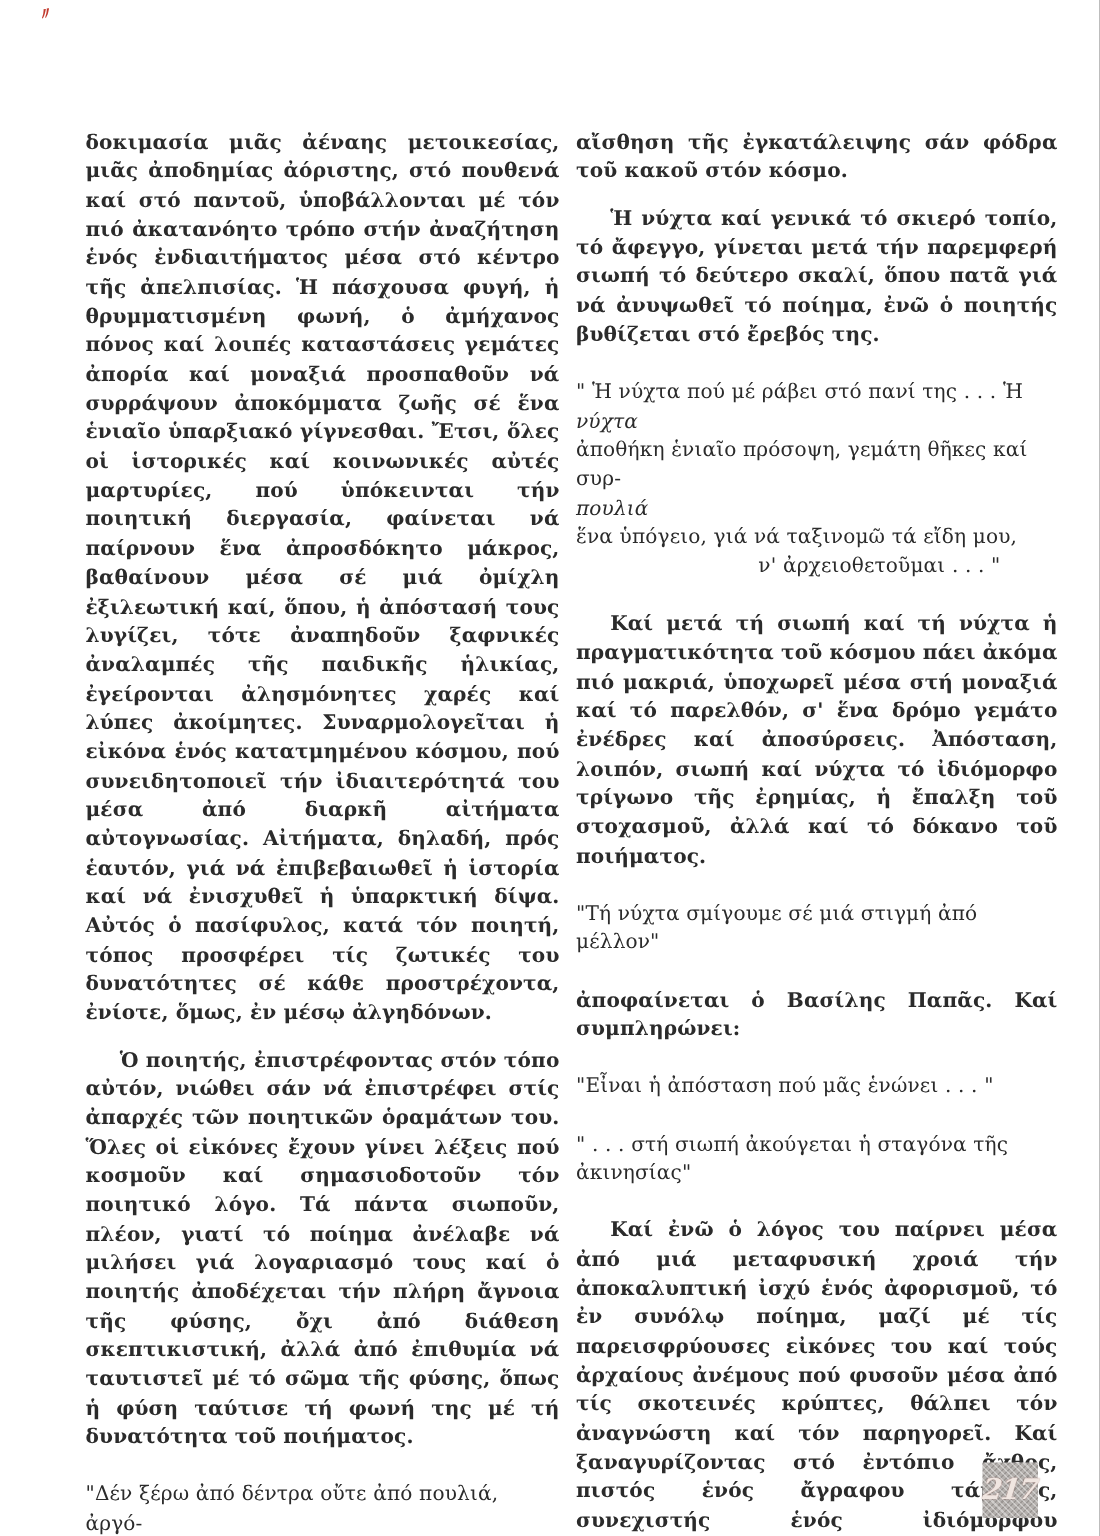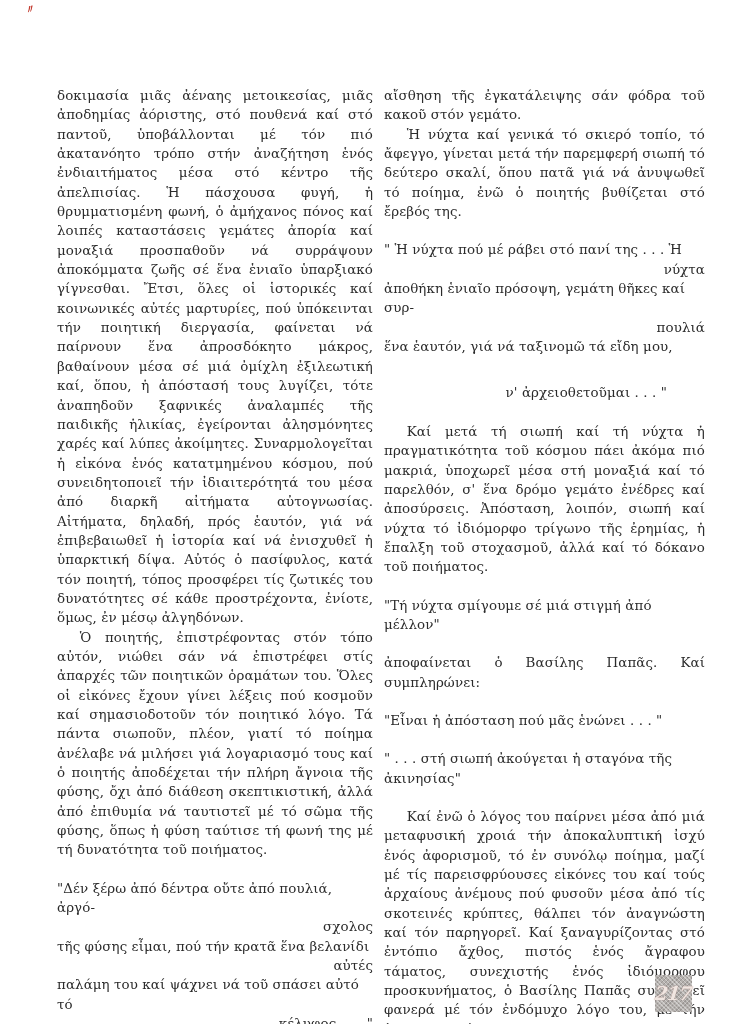--- a/index.html
+++ b/index.html
@@ -24,27 +24,27 @@
     display:grid;
     grid-template-columns:316px 321px;
     column-gap:11px;
   }
   .column{
     font-size:13.4px;
     line-height:19.35px;
     text-align:justify;
     letter-spacing:.1px;
   }
-  .para{margin:0;}
-  .para.indent{text-indent:1.7em;}
+  .para{margin:0;font-weight:bold;}
+  .para.indent{text-indent:1.7em;margin-top:12px;}
   .quote{margin:19px 0;text-align:left;}
   .verse{margin:19px 0;}
   .vline{margin:0;text-align:left;}
-  .vline.right{text-align:right;}
-  .vline.right-inset{text-align:right;padding-right:38px;margin-top:27px;}
+  .vline.right{font-style:italic;}
+  .vline.right-inset{text-align:right;padding-right:38px;}
   .page-number-badge{
     position:absolute;
     right:41px;bottom:12px;
     width:37px;height:37px;
     background-color:#b4b0ad;
     background-image:
       repeating-linear-gradient(45deg, rgba(255,255,255,.38) 0 1px, transparent 1px 3px),
       repeating-linear-gradient(-45deg, rgba(96,92,90,.30) 0 1px, transparent 1px 3px);
     display:flex;align-items:center;justify-content:center;
   }
@@ -70,28 +70,28 @@
         <div class="verse">
           <p class="vline left">"Δέν ξέρω ἀπό δέντρα οὔτε ἀπό πουλιά, ἀργό-</p>
           <p class="vline right">σχολος</p>
           <p class="vline left">τῆς φύσης εἶμαι, πού τήν κρατᾶ ἕνα βελανίδι</p>
           <p class="vline right">αὐτές</p>
           <p class="vline left">παλάμη του καί ψάχνει νά τοῦ σπάσει αὐτό τό</p>
           <p class="vline right">κέλυφος . . . "</p>
         </div>
       </div>
     <div class="column">
-        <p class="para">αἴσθηση τῆς ἐγκατάλειψης σάν φόδρα τοῦ κακοῦ στόν γεμάτο.</p>
+        <p class="para">αἴσθηση τῆς ἐγκατάλειψης σάν φόδρα τοῦ κακοῦ στόν κόσμο.</p>
         <p class="para indent">Ἡ νύχτα καί γενικά τό σκιερό τοπίο, τό ἄφεγγο, γίνεται μετά τήν παρεμφερή σιωπή τό δεύτερο σκαλί, ὅπου πατᾶ γιά νά ἀνυψωθεῖ τό ποίημα, ἐνῶ ὁ ποιητής βυθίζεται στό ἔρεβός της.</p>
         <div class="verse">
           <p class="vline left">" Ἡ νύχτα πού μέ ράβει στό πανί της . . . Ἡ</p>
           <p class="vline right">νύχτα</p>
           <p class="vline left">ἀποθήκη ἑνιαῖο πρόσοψη, γεμάτη θῆκες καί συρ-</p>
           <p class="vline right">πουλιά</p>
-          <p class="vline left">ἕνα ἑαυτόν, γιά νά ταξινομῶ τά εἴδη μου,</p>
+          <p class="vline left">ἕνα ὑπόγειο, γιά νά ταξινομῶ τά εἴδη μου,</p>
           <p class="vline right-inset">ν' ἀρχειοθετοῦμαι . . . "</p>
         </div>
         <p class="para indent">Καί μετά τή σιωπή καί τή νύχτα ἡ πραγματικότητα τοῦ κόσμου πάει ἀκόμα πιό μακριά, ὑποχωρεῖ μέσα στή μοναξιά καί τό παρελθόν, σ' ἕνα δρόμο γεμάτο ἐνέδρες καί ἀποσύρσεις. Ἀπόσταση, λοιπόν, σιωπή καί νύχτα τό ἰδιόμορφο τρίγωνο τῆς ἐρημίας, ἡ ἔπαλξη τοῦ στοχασμοῦ, ἀλλά καί τό δόκανο τοῦ ποιήματος.</p>
         <p class="quote">"Τή νύχτα σμίγουμε σέ μιά στιγμή ἀπό μέλλον"</p>
         <p class="para">ἀποφαίνεται ὁ Βασίλης Παπᾶς. Καί συμπληρώνει:</p>
         <p class="quote">"Εἶναι ἡ ἀπόσταση πού μᾶς ἑνώνει . . . "</p>
         <p class="quote">" . . . στή σιωπή ἀκούγεται ἡ σταγόνα τῆς ἀκινησίας"</p>
         <p class="para indent">Καί ἐνῶ ὁ λόγος του παίρνει μέσα ἀπό μιά μεταφυσική χροιά τήν ἀποκαλυπτική ἰσχύ ἑνός ἀφορισμοῦ, τό ἐν συνόλῳ ποίημα, μαζί μέ τίς παρεισφρύουσες εἰκόνες του καί τούς ἀρχαίους ἀνέμους πού φυσοῦν μέσα ἀπό τίς σκοτεινές κρύπτες, θάλπει τόν ἀναγνώστη καί τόν παρηγορεῖ. Καί ξαναγυρίζοντας στό ἐντόπιο ἄχθος, πιστός ἑνός ἄγραφου τάματος, συνεχιστής ἑνός ἰδιόμορφου προσκυνήματος, ὁ Βασίλης Παπᾶς συμφωνεῖ φανερά μέ τόν ἐνδόμυχο λόγο του, μέ τήν ἐκπνοή τοῦ ἀσυνειδήτου του:</p>
       </div>
   </div>

